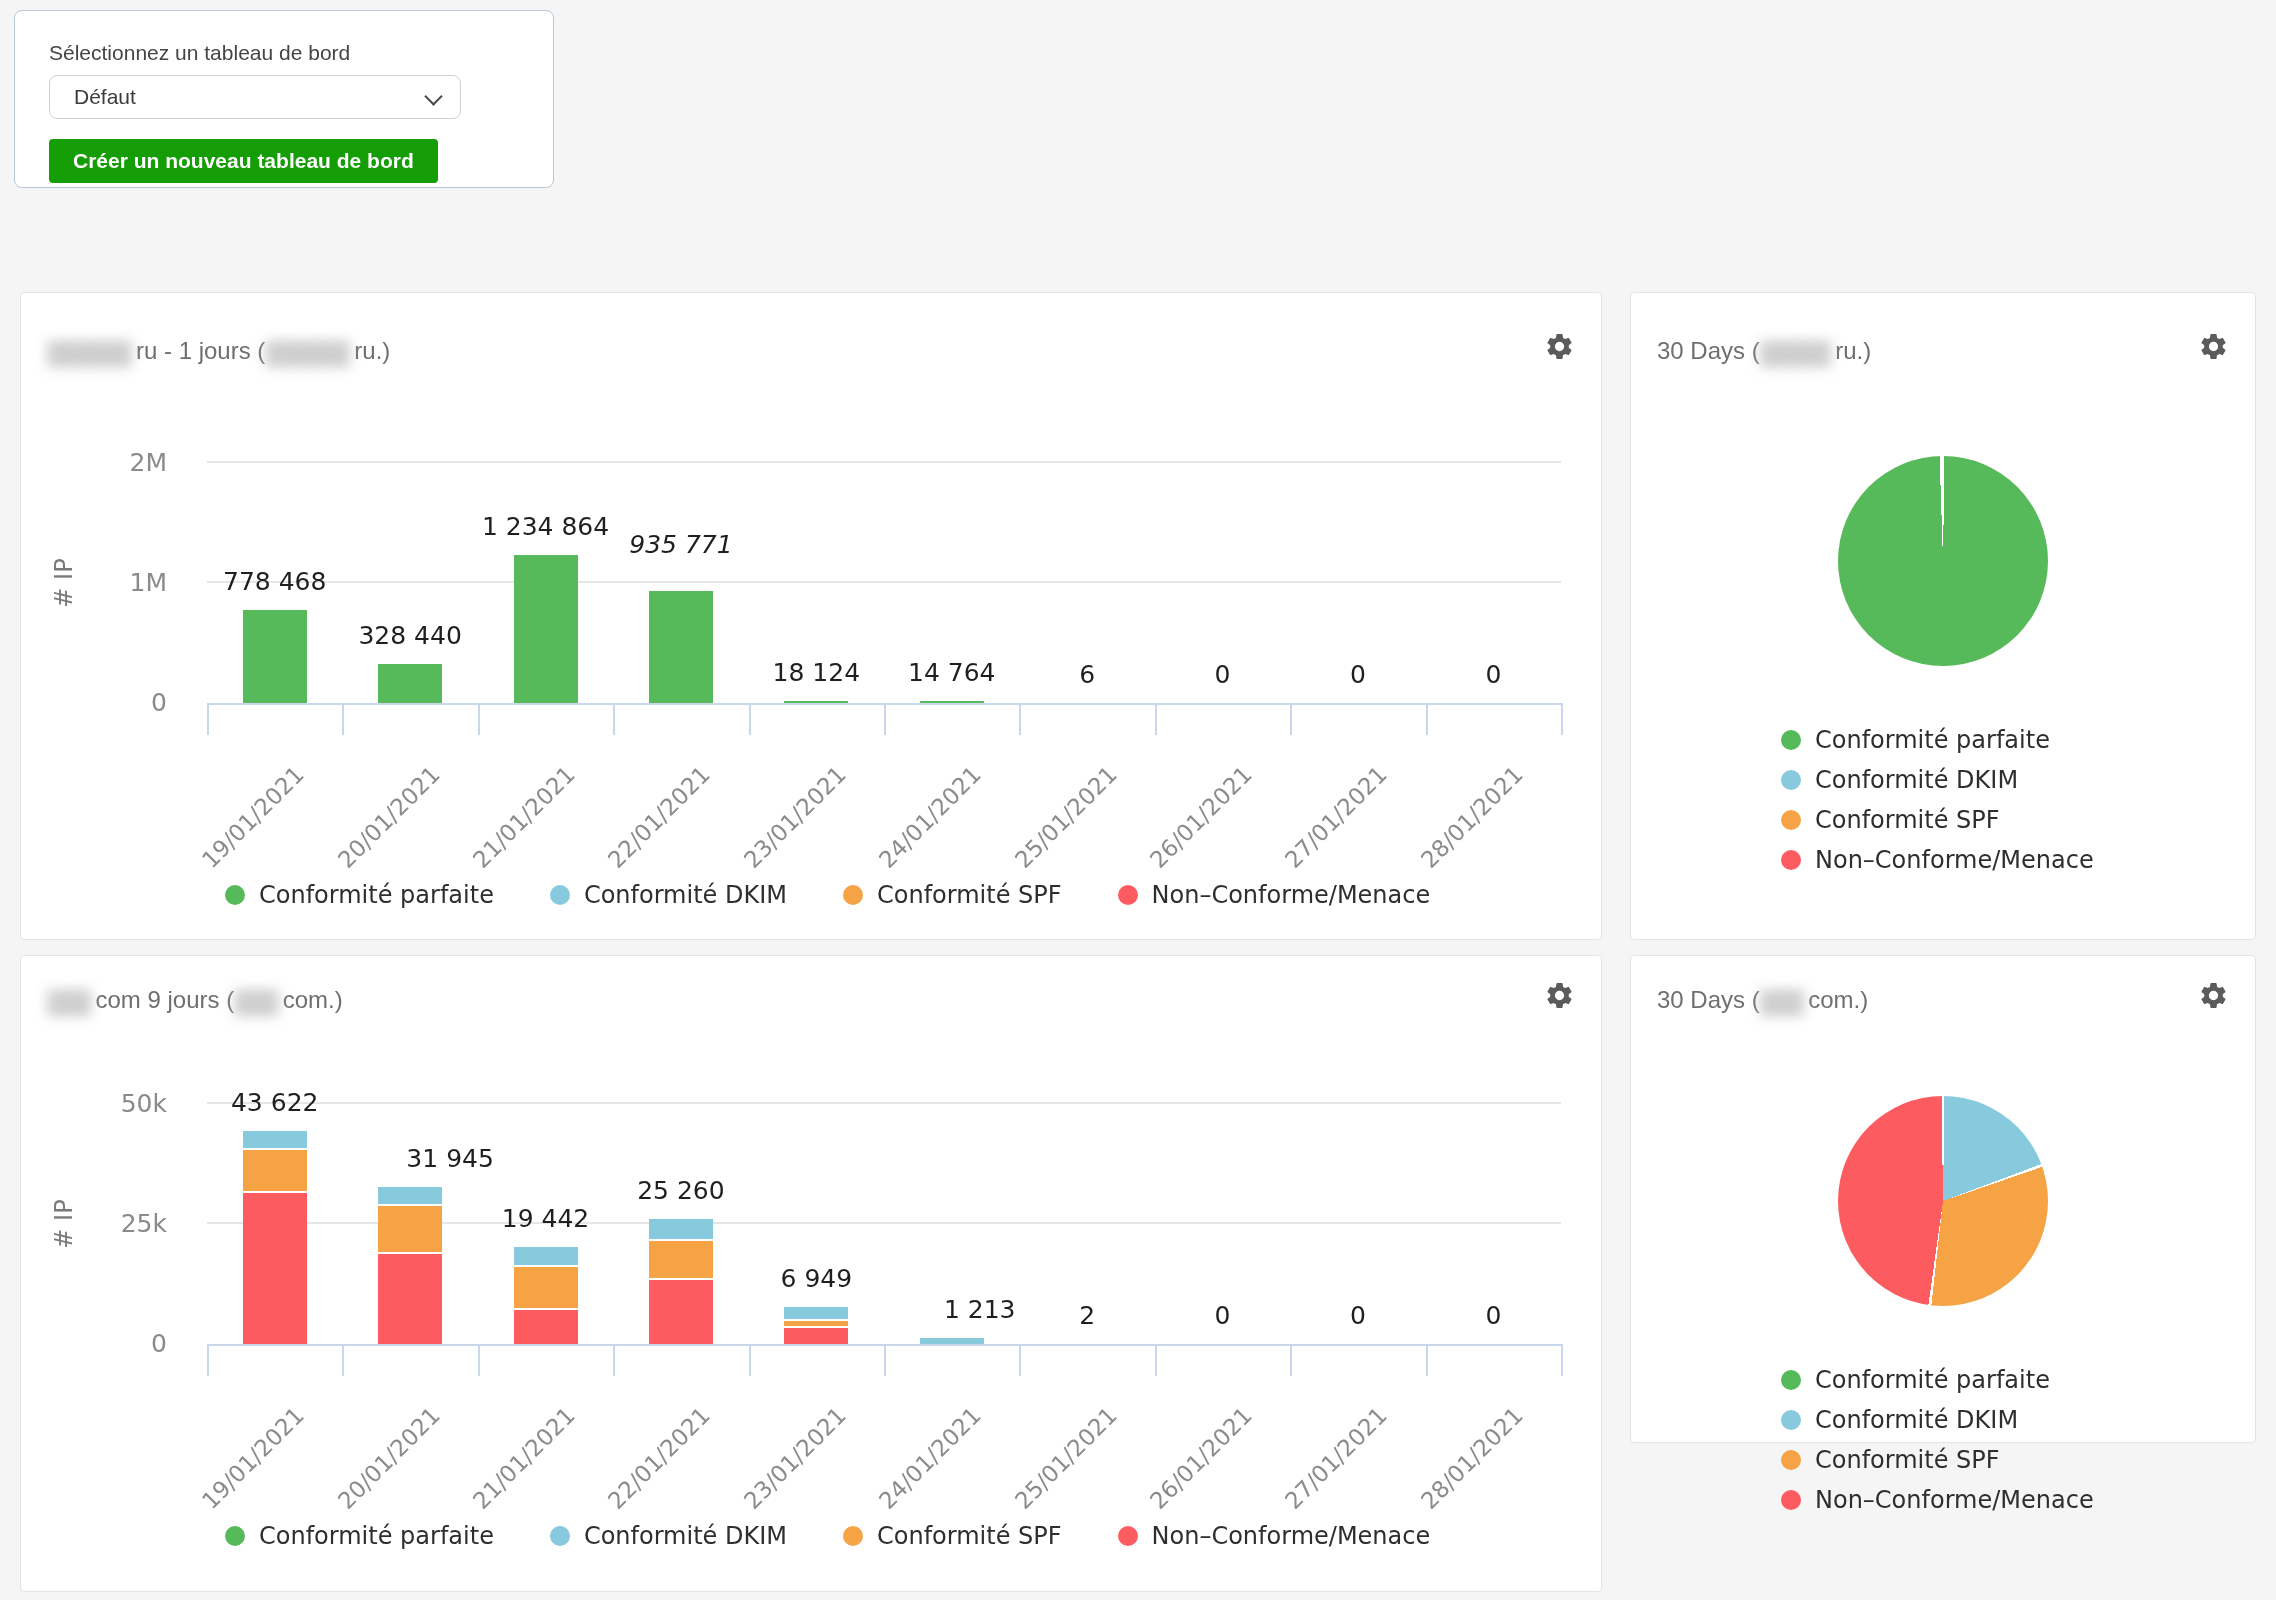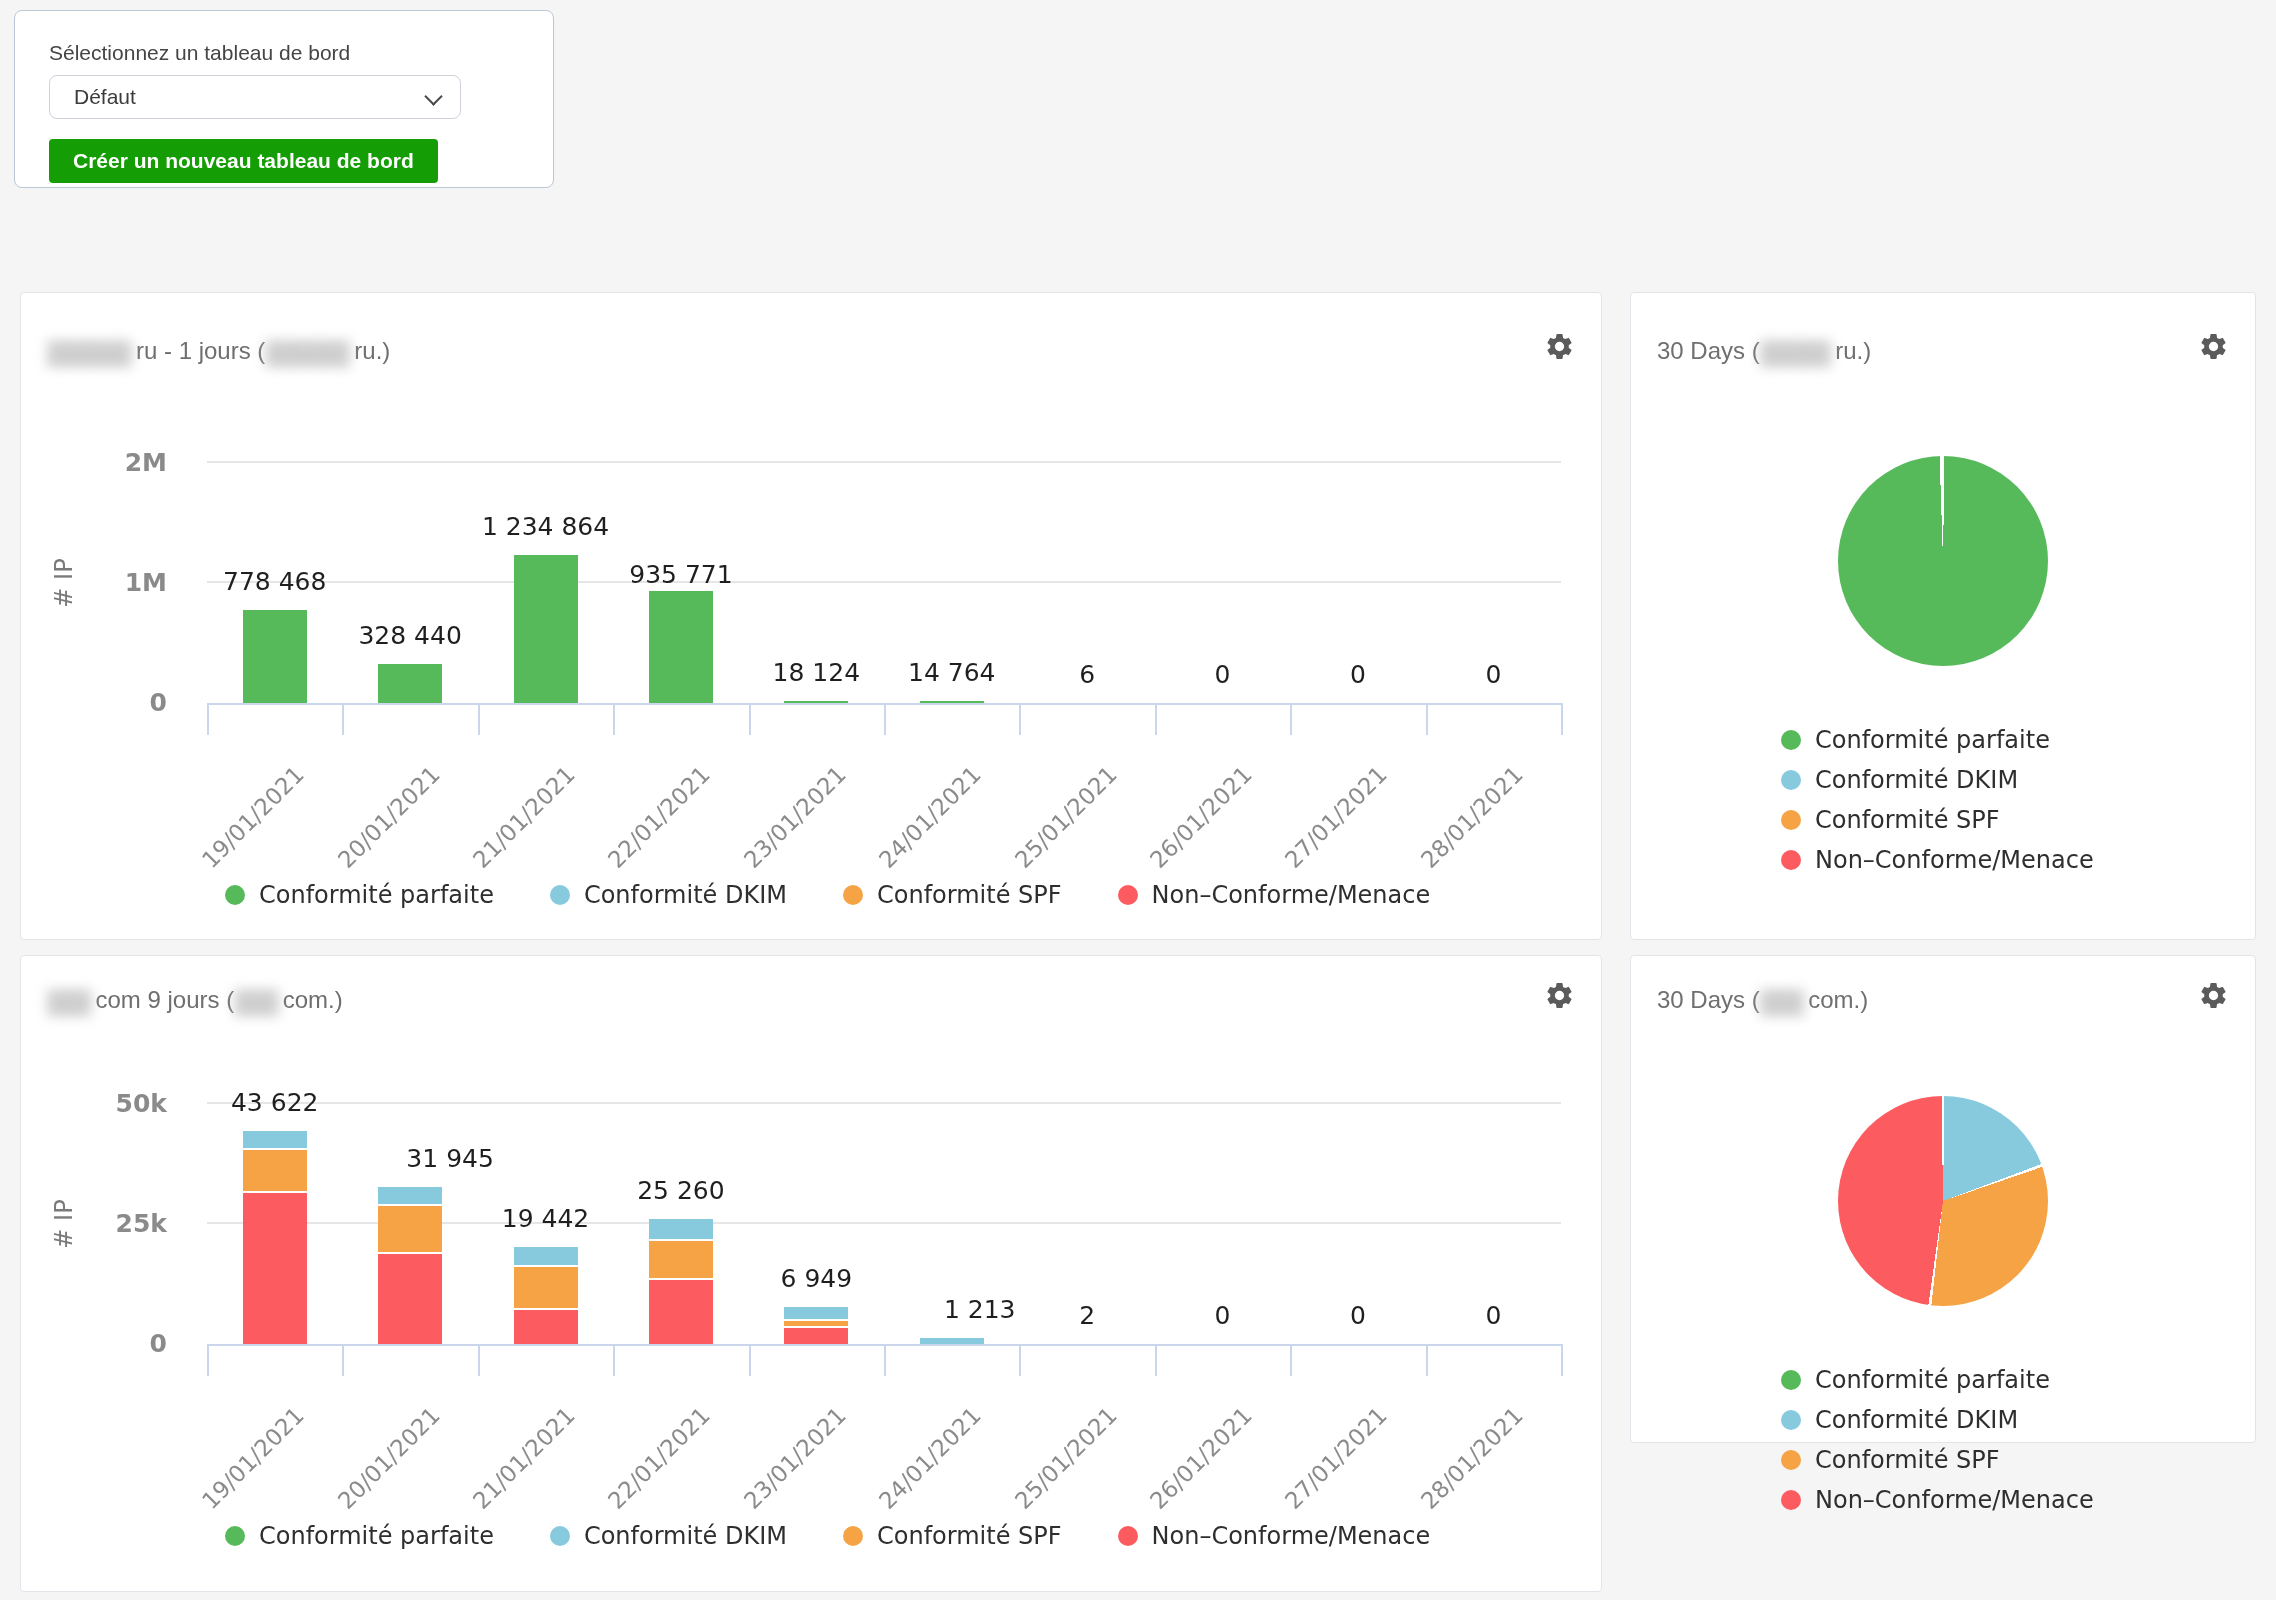--- a/index.html
+++ b/index.html
@@ -48,21 +48,21 @@
     display:inline-block; color:#c6c6c6; filter:blur(6px);
     letter-spacing:-4px; margin-right:8px; transform:translateY(1px);
   }
   .gear { position:absolute; right:26px; cursor:pointer; }
   .row1 .gear { top:38px; }
   .row2 .gear { top:24px; }
   
   .chart-body { position:absolute; left:26px; right:26px; font-family:"DejaVu Sans",sans-serif; }
   .row1 .chart-body { top:170px; }
   .row2 .chart-body { top:148px; }
-  .ylab { position:absolute; left:0; width:120px; text-align:right; font-size:25px; color:#8a8a8a;font-weight:bold; }
+  .ylab { position:absolute; left:0; width:120px; text-align:right; font-size:25px; color:#8a8a8a; }
   .axis-name {
     position:absolute; left:-8px; top:120px; font-size:24px; color:#7a7a7a;
     transform:translateY(-50%) rotate(-90deg); white-space:nowrap;
   }
   .plot { position:absolute; left:160px; right:14px; top:0; height:240px; }
   .axis-line { position:absolute; left:0; right:0; bottom:-2px; height:2px; }
   .grid { position:absolute; left:0; right:0; height:2px; }
   .slots { position:absolute; left:0; right:0; top:0; bottom:0; display:flex; }
   .slot { flex:1; position:relative; }
   .bar {
@@ -150,21 +150,21 @@
             <div class="bar">
               <div class="seg" style="height: 148.184px; background: rgb(87, 186, 90);"></div>
             </div>
             <div class="vlabel" style="bottom: 162.184px;">1 234 864</div>
             <div class="xlab">21/01/2021</div>
           </div>
           <div class="slot">
             <div class="bar">
               <div class="seg" style="height: 112.293px; background: rgb(87, 186, 90);"></div>
             </div>
-            <div class="vlabel" style="bottom: 114px;">935 771</div>
+            <div class="vlabel" style="bottom: 144px; font-style: italic;">935 771</div>
             <div class="xlab">22/01/2021</div>
           </div>
           <div class="slot">
             <div class="bar">
               <div class="seg" style="height: 2.17488px; background: rgb(87, 186, 90);"></div>
             </div>
             <div class="vlabel" style="bottom: 16.1749px;">18 124</div>
             <div class="xlab">23/01/2021</div>
           </div>
           <div class="slot">

